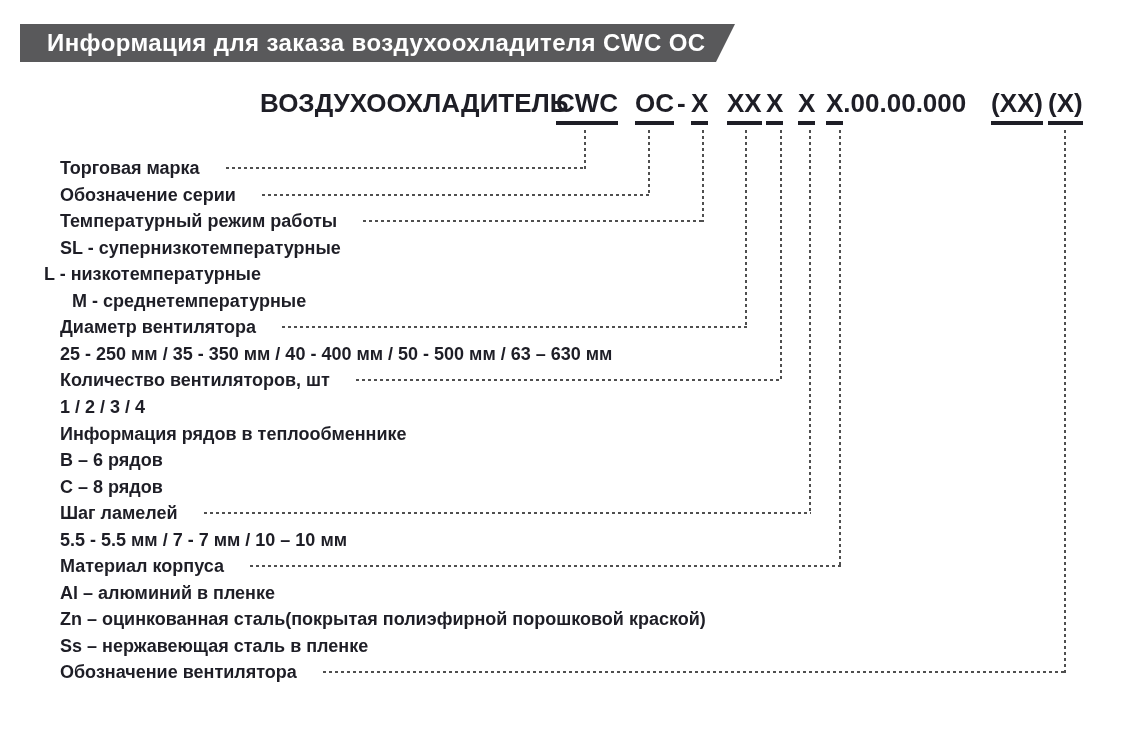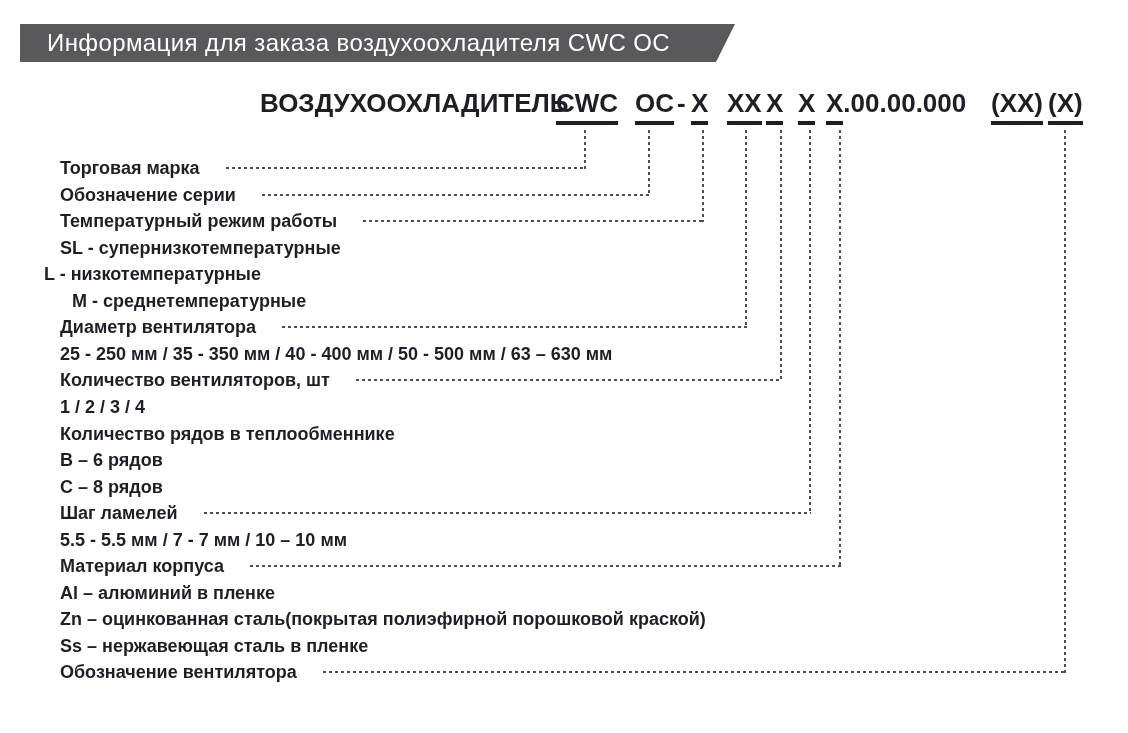--- a/index.html
+++ b/index.html
@@ -9,21 +9,21 @@
   }
   .canvas{position:absolute;inset:0;}
   
   .banner{
     position:absolute;left:20px;top:24px;width:715px;height:38px;
     background:#59595b;
     clip-path:polygon(0 0,100% 0,calc(100% - 19px) 100%,0 100%);
     display:flex;align-items:center;box-sizing:border-box;padding-left:27px;
   }
   .banner-title{
-    color:#ffffff;font-size:24px;font-weight:400;letter-spacing:.4px;white-space:pre;
+    color:#ffffff;font-size:24px;font-weight:700;letter-spacing:.4px;white-space:pre;
   }
   
   .code-prefix,.code-token{
     position:absolute;top:90px;line-height:1;font-size:26px;font-weight:700;
     color:#1e1e26;white-space:pre;
   }
   .code-token span{display:inline-block;line-height:1;}
   .u{border-bottom:4px solid #1e1e26;padding-bottom:5px;}
   .nu{padding-bottom:9px;}
   
@@ -69,21 +69,21 @@
   <div class="row" style="left: 60px; top: 157px;">Торговая марка</div>
       <div class="row" style="left: 60px; top: 184px;">Обозначение серии</div>
       <div class="row" style="left: 60px; top: 210px;">Температурный режим работы</div>
       <div class="row" style="left: 60px; top: 237px;">SL - супернизкотемпературные</div>
       <div class="row" style="left: 44px; top: 263px;">L - низкотемпературные</div>
       <div class="row" style="left: 72px; top: 290px;">М - среднетемпературные</div>
       <div class="row" style="left: 60px; top: 316px; text-align: center;">Диаметр вентилятора</div>
       <div class="row" style="left: 60px; top: 343px;">25 - 250 мм / 35 - 350 мм / 40 - 400 мм / 50 - 500 мм / 63 – 630 мм</div>
       <div class="row" style="left: 60px; top: 369px;">Количество вентиляторов, шт</div>
       <div class="row" style="left: 60px; top: 396px;">1 / 2 / 3 / 4</div>
-      <div class="row" style="left: 60px; top: 423px;">Количество рядов в теплообменнике</div>
+      <div class="row" style="left: 60px; top: 423px;">Информация рядов в теплообменнике</div>
       <div class="row" style="left: 60px; top: 449px;">В – 6 рядов</div>
       <div class="row" style="left: 60px; top: 476px;">С – 8 рядов</div>
       <div class="row" style="left: 60px; top: 502px;">Шаг ламелей</div>
       <div class="row" style="left: 60px; top: 529px;">5.5 - 5.5 мм / 7 - 7 мм / 10 – 10 мм</div>
       <div class="row" style="left: 60px; top: 555px;">Материал корпуса</div>
       <div class="row" style="left: 60px; top: 582px;">Al – алюминий в пленке</div>
       <div class="row" style="left: 60px; top: 608px;">Zn – оцинкованная сталь(покрытая полиэфирной порошковой краской)</div>
       <div class="row" style="left: 60px; top: 635px;">Ss – нержавеющая сталь в пленке</div>
       <div class="row" style="left: 60px; top: 661px;">Обозначение вентилятора</div>
     </div>

